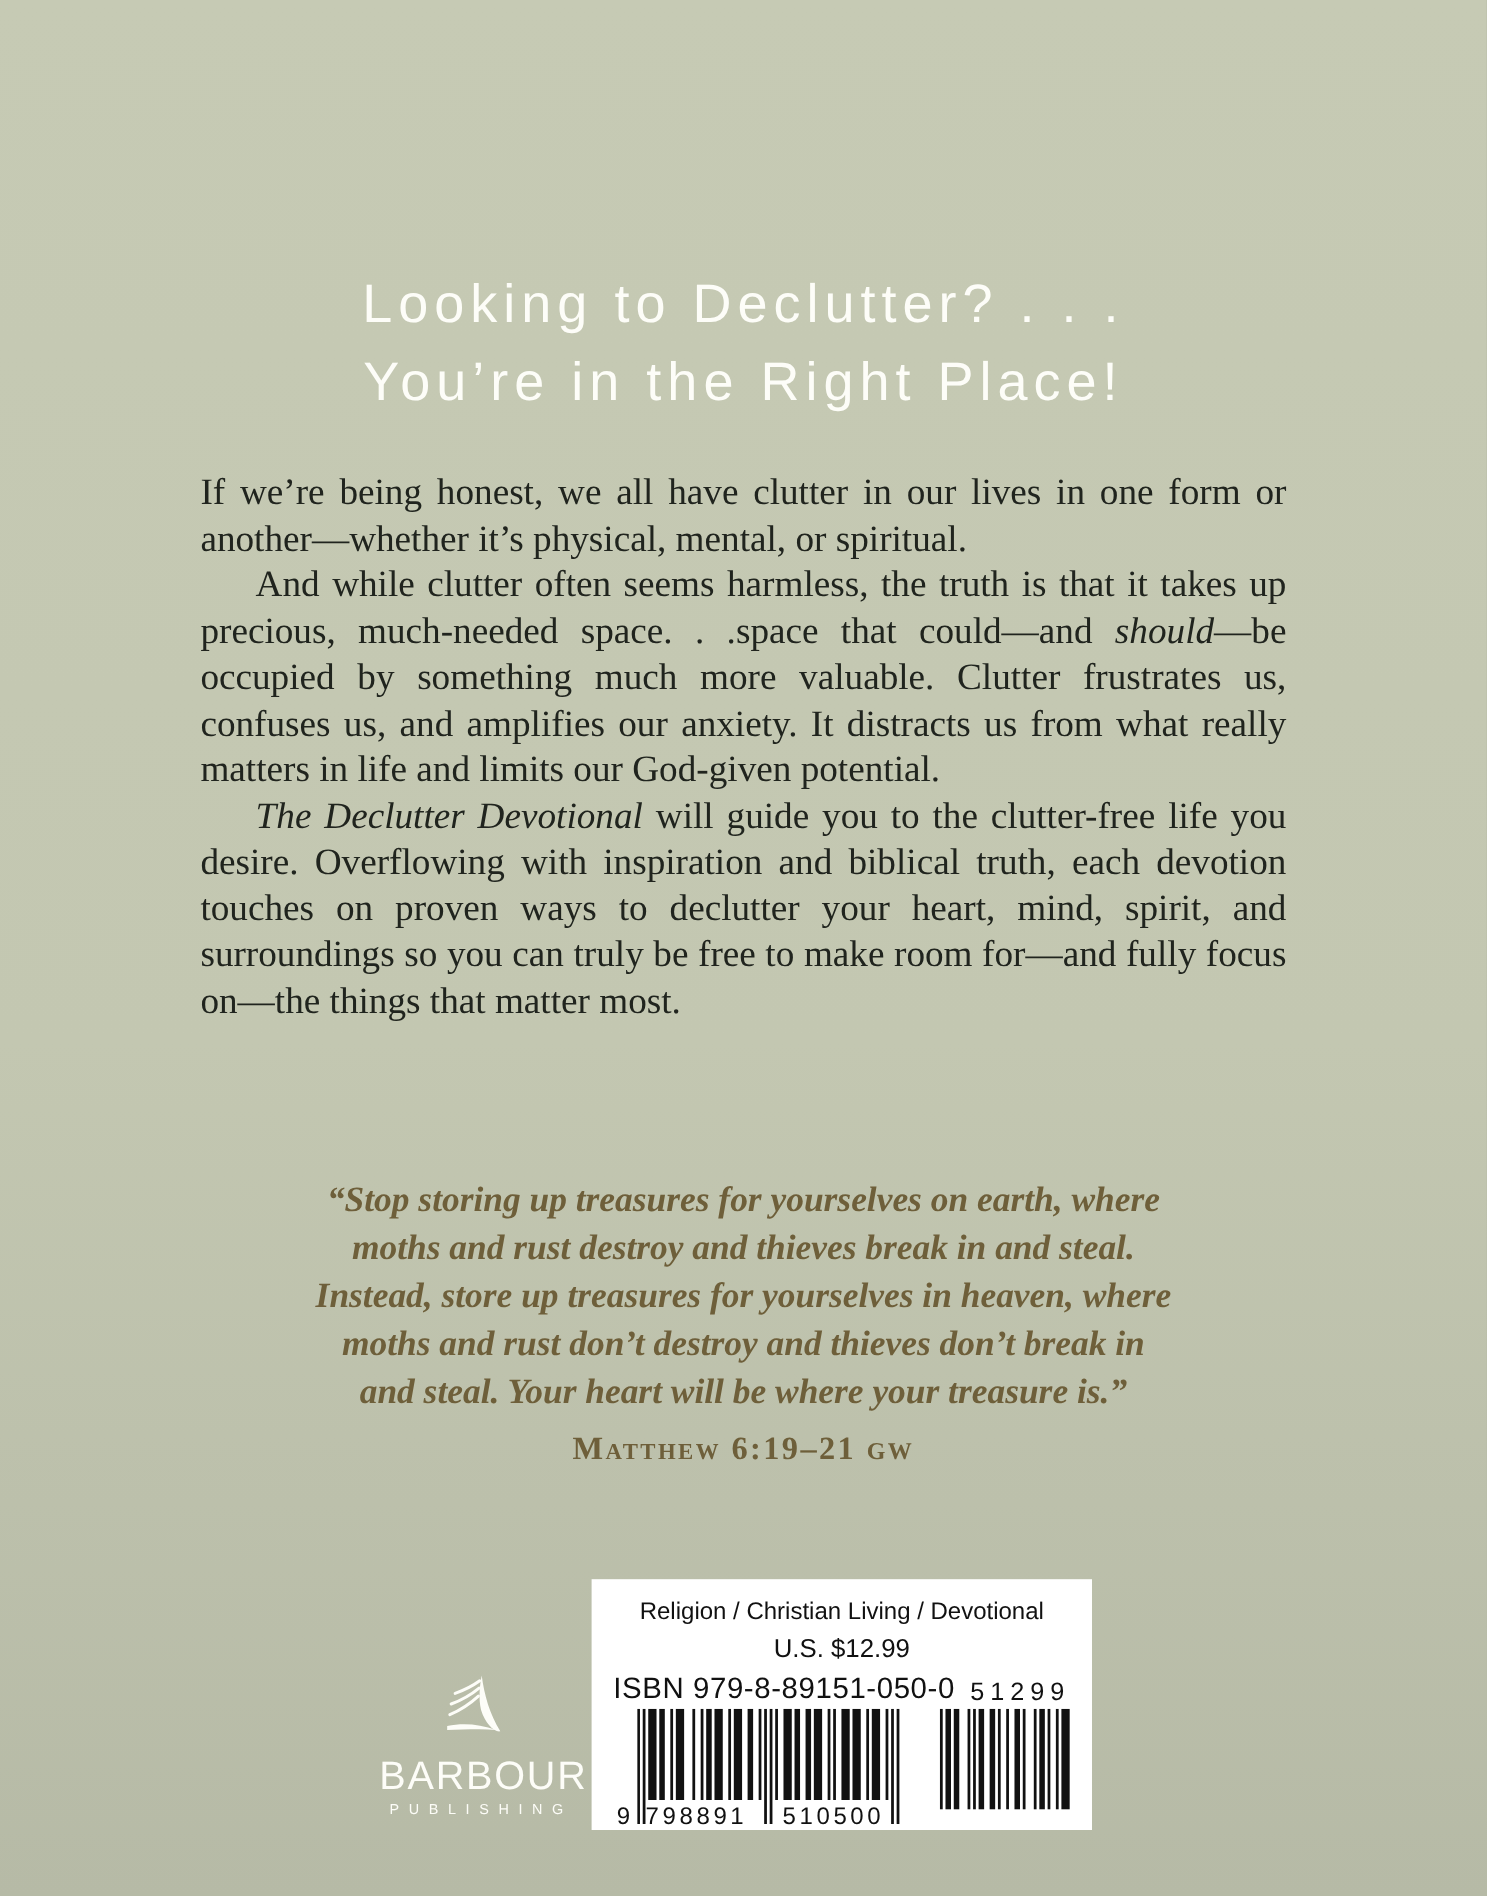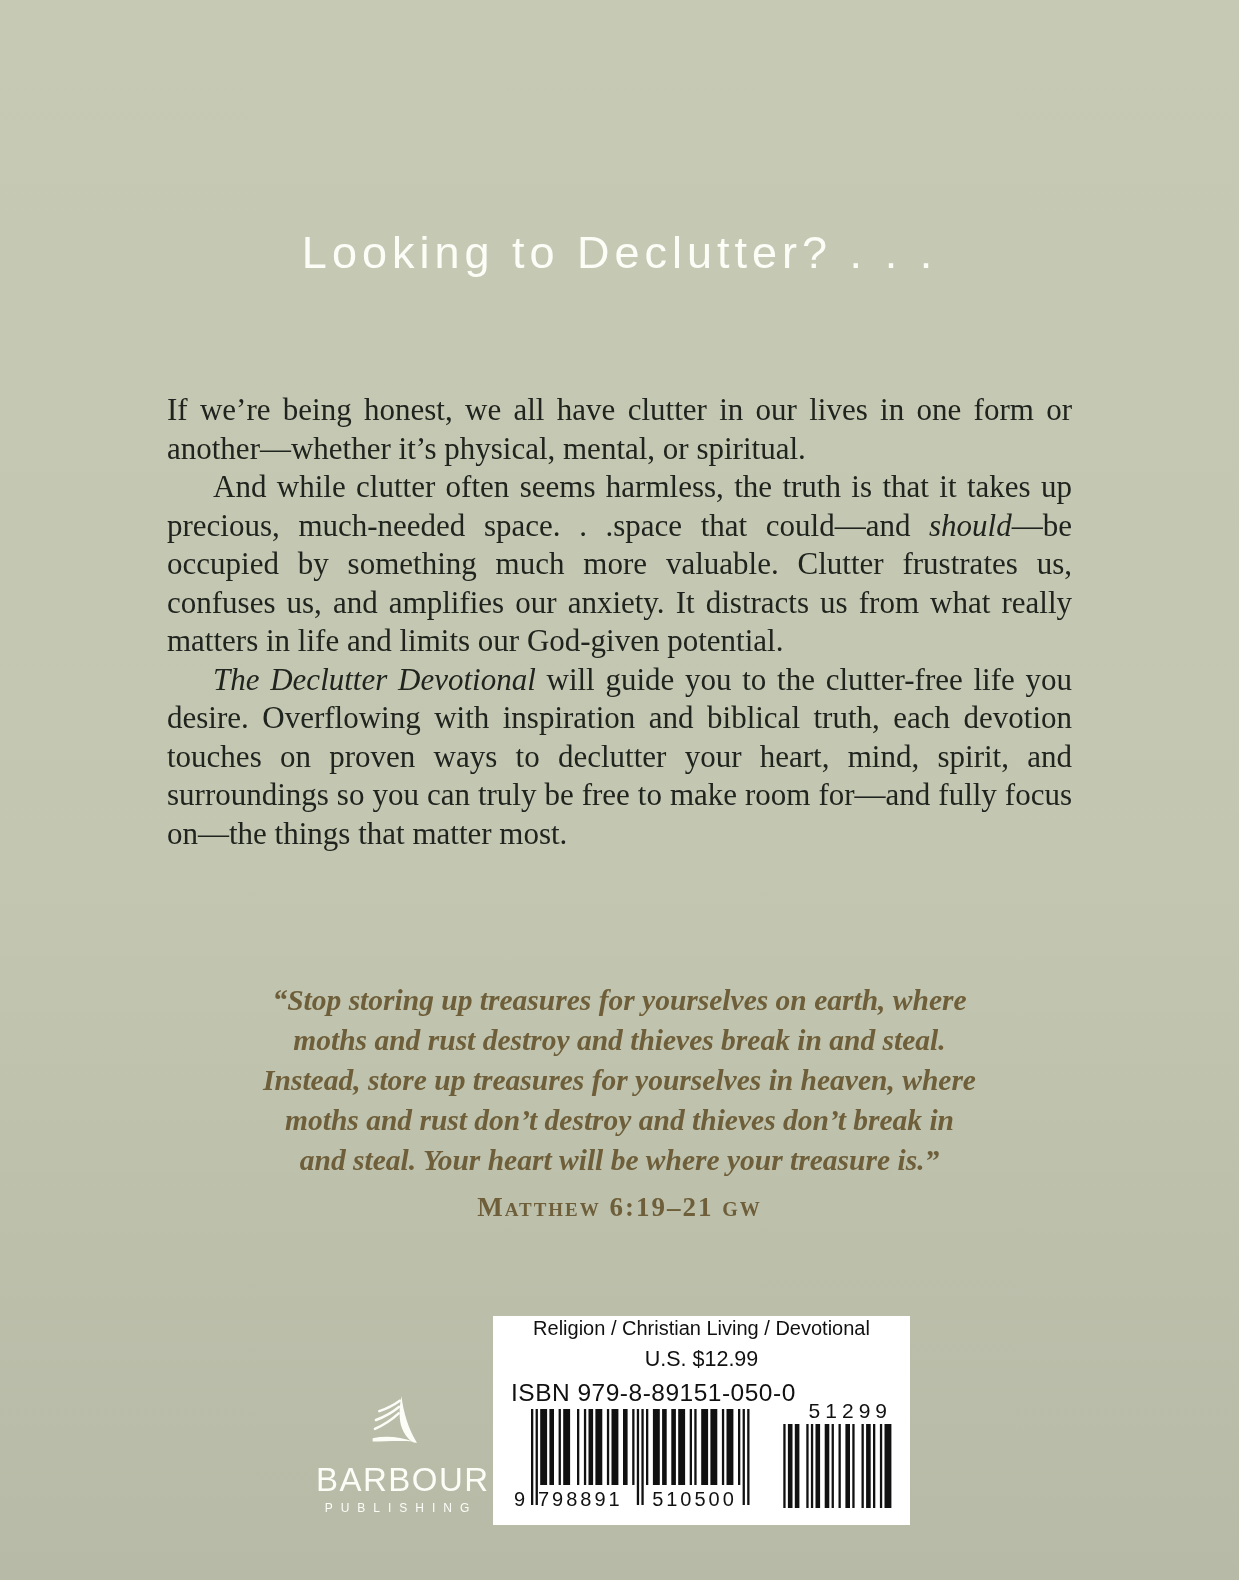--- a/index.html
+++ b/index.html
@@ -60,28 +60,28 @@
   .attribution .ver{
     font-variant:normal;
     font-size:20px;letter-spacing:2px;
   }
   
   .retail-box{
     position:absolute;left:493px;top:1316px;width:417px;height:209px;
     background:var(--box-bg);color:var(--box-text);
     font-family:"Liberation Sans",sans-serif;
   }
-  .category{padding-top:1px;text-align:center;font-size:20px;}
+  .category{padding-top:16px;text-align:center;font-size:20px;}
   .price{margin-top:7px;text-align:center;font-size:21.5px;}
   .isbn{margin-top:7px;padding-left:18px;font-size:24.5px;letter-spacing:.5px;}
   .ean{position:relative;margin:2px 0 0 38px;width:219px;height:100px;}
   .ean svg{position:absolute;top:0;left:0;display:block;}
   .bd{position:absolute;bottom:0;font-size:20px;line-height:20px;}
   .bd.first{left:-17px;letter-spacing:0;}
-  .bd.g1{left:7px;width:97px;text-align:left;letter-spacing:3px;}
+  .bd.g1{left:7px;width:74px;text-align:center;letter-spacing:3px;}
   .bd.g2{left:115px;width:97px;text-align:center;letter-spacing:3px;}
   .addon{position:absolute;right:18px;top:84px;width:112px;text-align:right;}
   .addon-num{font-size:21px;letter-spacing:5px;line-height:22px;}
   .addon svg{display:block;margin:2px auto 0 auto;}
   
   .publisher{
     position:absolute;left:316px;top:1394px;width:162px;
     text-align:center;color:var(--logo-text);
     font-family:"Liberation Sans",sans-serif;
   }
@@ -89,20 +89,21 @@
   .pub-name{margin-top:5px;font-size:33px;letter-spacing:1.5px;font-weight:300;}
   .pub-sub{margin-top:2px;font-size:12px;letter-spacing:8px;margin-left:8px;font-weight:300;}
 </style>
 </head>
 <body>
 
 <div class="cover">
 
   <header class="headline">
     <div>Looking to Declutter? . . .</div>
+    <div>You’re in the Right Place!</div>
   </header>
 
   <section class="body-copy">
       <p class=""><span>If we’re being honest, we all have clutter in our lives in one form or another—whether it’s physical, mental, or spiritual.</span></p>
       <p class="indent"><span>And while clutter often seems harmless, the truth is that it takes up precious, much-needed space. . .space that could—and </span><i>should</i><span>—be occupied by something much more valuable. Clutter frustrates us, confuses us, and amplifies our anxiety. It distracts us from what really matters in life and limits our God-given potential.</span></p>
       <p class="indent"><i>The Declutter Devotional</i><span> will guide you to the clutter-free life you desire. Overflowing with inspiration and biblical truth, each devotion touches on proven ways to declutter your heart, mind, spirit, and surroundings so you can truly be free to make room for—and fully focus on—the things that matter most.</span></p>
     </section>
 
   <section class="quote">
     <div id="quote-lines">

